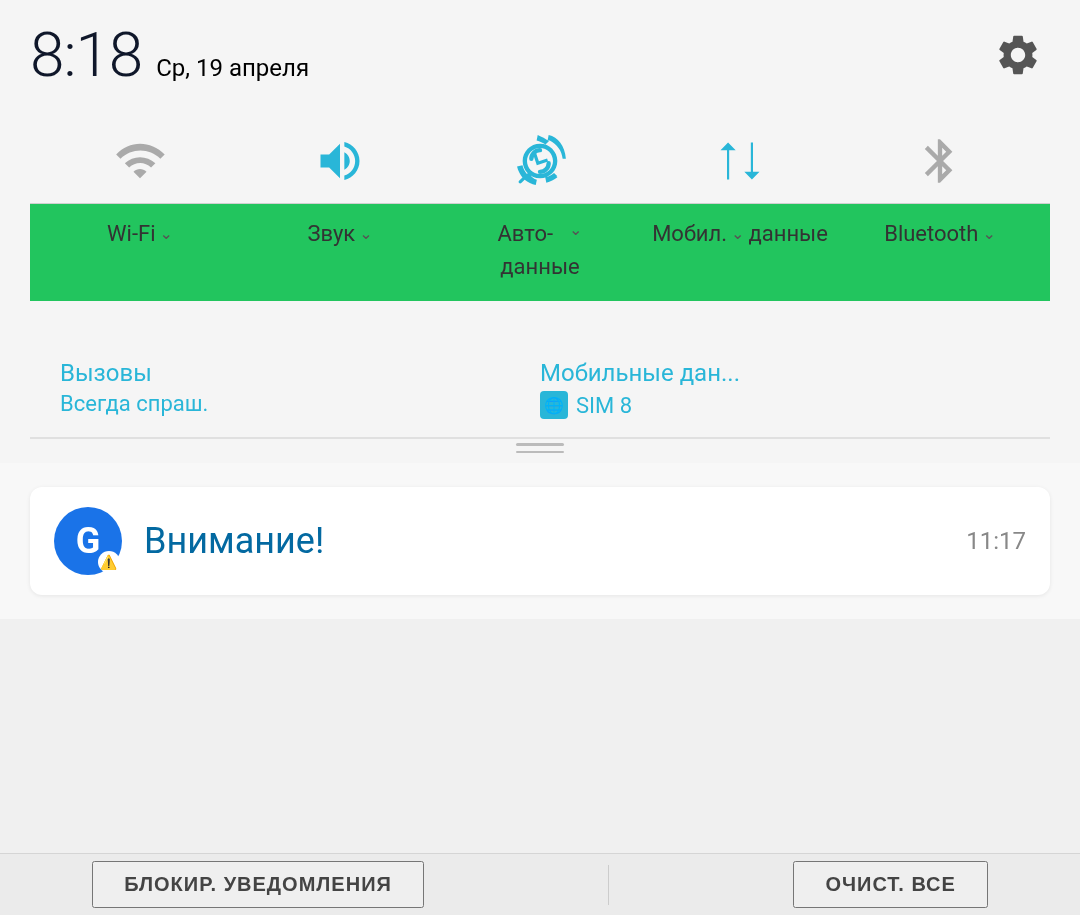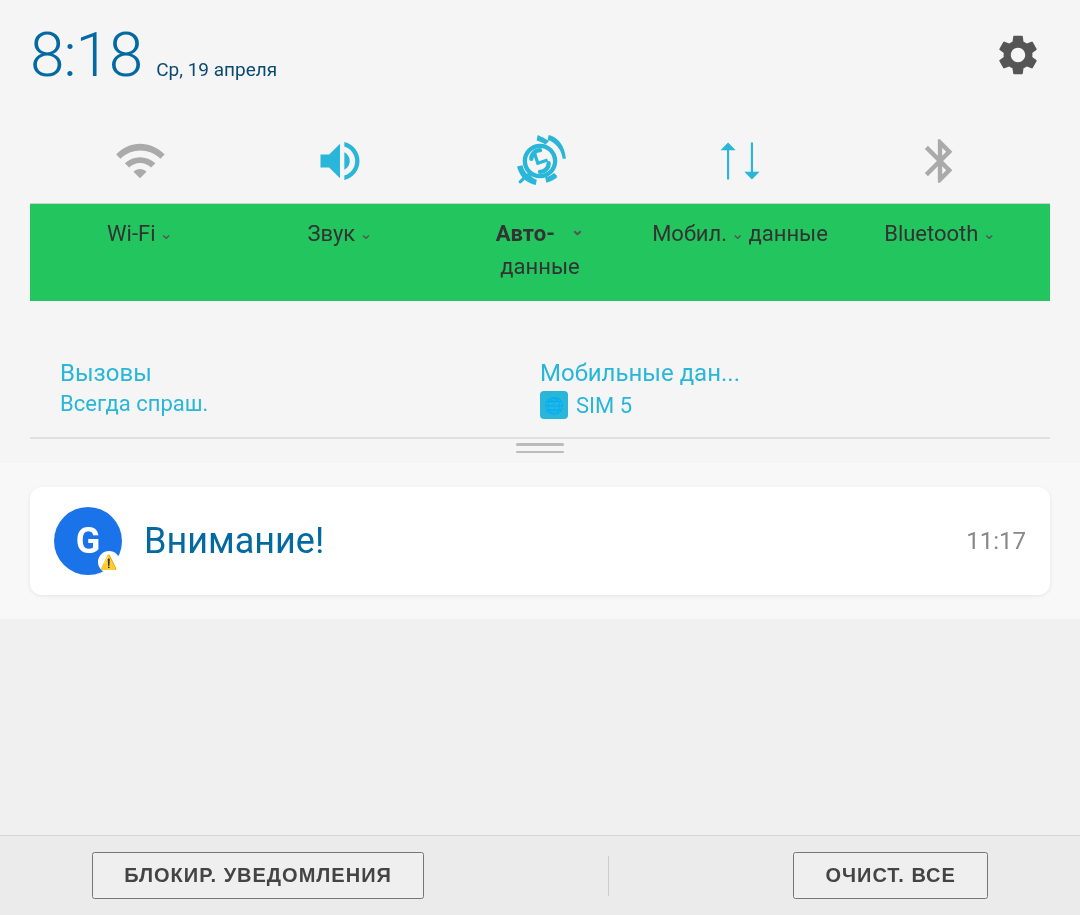--- a/index.html
+++ b/index.html
@@ -26,27 +26,27 @@
 
     .time-date {
       display: flex;
       align-items: baseline;
       gap: 14px;
     }
 
     .time {
       font-size: 62px;
       font-weight: 300;
-      color: #0369a1;
+      color: #0f172a;
       letter-spacing: -1px;
     }
 
     .date {
-      font-size: 19px;
-      color: #0c4a6e;
+      font-size: 24px;
+      color: #000000;
       font-weight: 400;
     }
 
     .settings-icon-wrap {
       display: flex;
       align-items: center;
       justify-content: center;
       width: 64px;
       height: 64px;
     }
@@ -250,21 +250,21 @@
       font-size: 24px;
       color: #888;
     }
 
     
     .bottom-bar {
       position: absolute;
       bottom: 0;
       left: 0;
       right: 0;
-      height: 80px;
+      height: 62px;
       background: #ebebeb;
       display: flex;
       align-items: center;
       justify-content: space-around;
       border-top: 1px solid #d5d5d5;
     }
 
     .bottom-btn {
       font-size: 20px;
       font-weight: 700;
@@ -366,21 +366,21 @@
 
     <div class="toggle-label-item">
       <div class="label-text">
         <span>Звук</span>
           <span class="chevron">⌄</span>
       </div>
     </div>
 
     <div class="toggle-label-item">
       <div class="label-text" style="text-align:center; flex-direction:column; display:flex; align-items:center;">
-        <span style="display:flex; align-items:flex-start; gap:16px;font-weight:bold;">
+        <span style="display:flex; align-items:flex-start; gap:16px;">
           <span>Авто-</span>
             <span class="chevron">⌄</span>
         </span>
         <span>данные</span>
       </div>
     </div>
 
     <div class="toggle-label-item">
       <div class="label-text" style="text-align:center; flex-direction:row; display:flex; align-items:center;">
         <span style="display:flex; align-items:center; gap:4px;">
@@ -404,21 +404,21 @@
     <div class="sim-item">
       <div class="sim-item-title">Вызовы</div>
       <div class="sim-item-sub">Всегда спраш.</div>
     </div>
 
 
     <div class="sim-item">
       <div class="sim-item-title">Мобильные дан...</div>
       <div class="sim-item-sub">
         <div class="sim-badge sim1-globe">🌐</div>
-        <span>SIM 5</span>
+        <span>SIM 8</span>
       </div>
     </div>
   </div>
 
   <div class="drag-handle">
     <div class="handle-lines">
       <div class="handle-line"></div>
       <div class="handle-line"></div>
     </div>
   </div>

